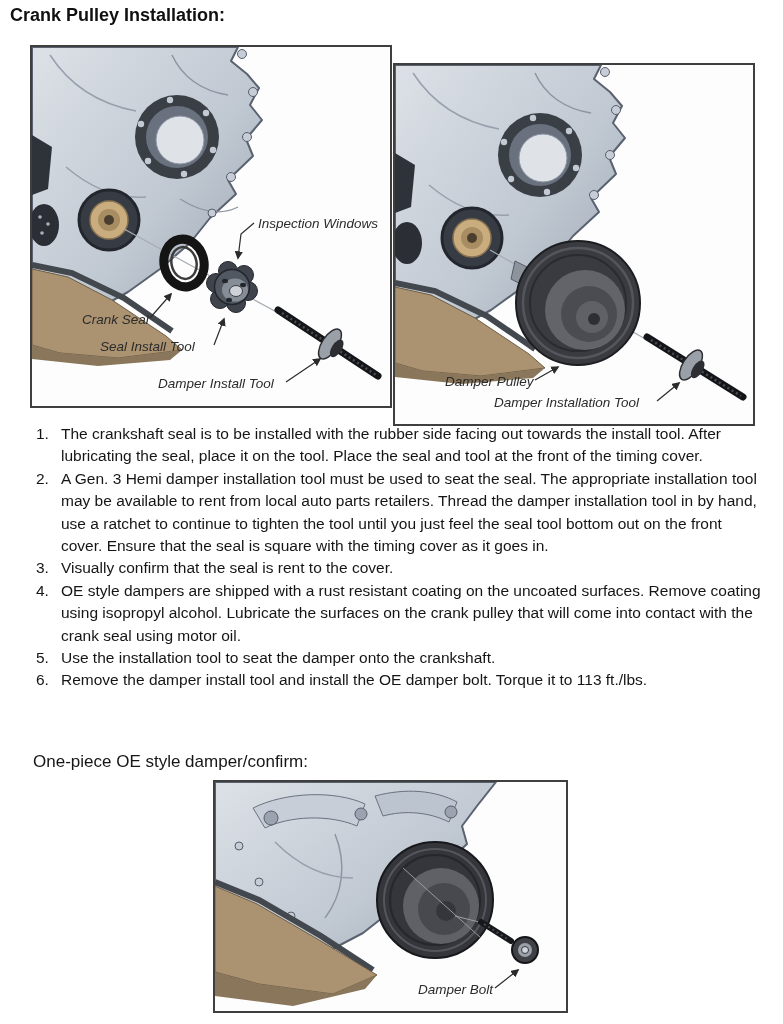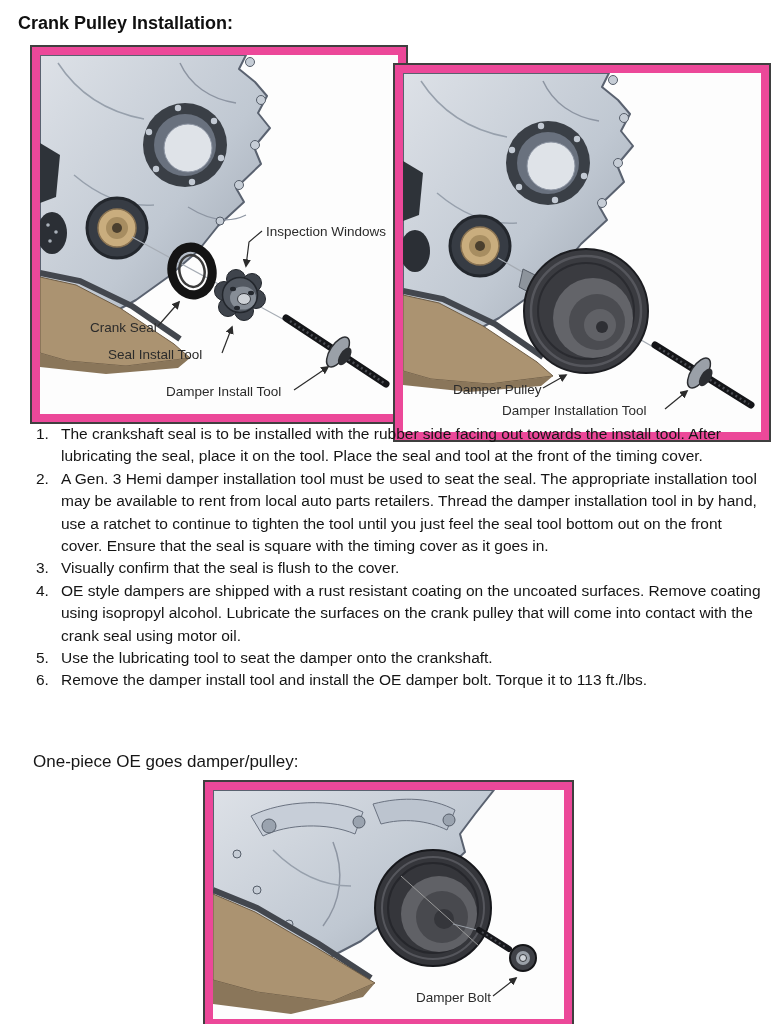--- a/index.html
+++ b/index.html
@@ -1,22 +1,22 @@
 <!DOCTYPE html>
 <html><head>
 <meta charset="utf-8">
 <style>
   html,body{margin:0;padding:0;background:#ffffff;}
   .page{position:relative;width:783px;height:1024px;background:#ffffff;
         font-family:"Liberation Sans",sans-serif;overflow:hidden;color:#151515;}
-  .title{position:absolute;left:10px;top:5px;margin:8px;font-size:18px;font-weight:bold;color:#101010;}
-  .frame{position:absolute;border:2px solid #3f3f3f;background:#ec4899;padding:8px;margin:0;}
+  .title{position:absolute;left:10px;top:5px;margin:0;font-size:18px;font-weight:bold;color:#101010;}
+  .frame{position:absolute;border:2px solid #3f3f3f;background:#a16207;padding:0;margin:0;font-style:italic;}
   #frame-seal{left:30px;top:45px;width:358px;height:359px;}
   #frame-damper{left:393px;top:63px;width:358px;height:359px;}
-  #frame-bolt{left:203px;top:780px;width:351px;height:229px;}
+  #frame-bolt{left:213px;top:780px;width:351px;height:229px;}
   svg{display:block;}
   .steps{position:absolute;left:36px;top:423px;width:727px;margin:0;padding:0;
          list-style:none;font-size:15.5px;line-height:22.4px;color:#151515;}
   .steps li{display:flex;}
   .steps .num{width:25px;flex:none;}
   .steps .txt{flex:1;}
   .subheading{position:absolute;left:33px;top:752px;margin:0;font-size:17px;font-weight:normal;color:#161616;}
   .callout text{font-family:"Liberation Sans",sans-serif;font-size:13.5px;fill:#2b2b2b;}
   .callout path{stroke:#2b2b2b;stroke-width:1.2;fill:none;}
 </style>
@@ -199,37 +199,37 @@
     <li>
       <span class="num">1.</span>
       <span class="txt">The crankshaft seal is to be installed with the rubber side facing out towards the install tool. After lubricating the seal, place it on the tool. Place the seal and tool at the front of the timing cover.</span>
     </li>
     <li>
       <span class="num">2.</span>
       <span class="txt">A Gen. 3 Hemi damper installation tool must be used to seat the seal. The appropriate installation tool may be available to rent from local auto parts retailers. Thread the damper installation tool in by hand, use a ratchet to continue to tighten the tool until you just feel the seal tool bottom out on the front cover. Ensure that the seal is square with the timing cover as it goes in.</span>
     </li>
     <li>
       <span class="num">3.</span>
-      <span class="txt">Visually confirm that the seal is flush to the cover.</span>
+      <span class="txt">Visually confirm that the seal is rent to the cover.</span>
     </li>
     <li>
       <span class="num">4.</span>
       <span class="txt">OE style dampers are shipped with a rust resistant coating on the uncoated surfaces. Remove coating using isopropyl alcohol. Lubricate the surfaces on the crank pulley that will come into contact with the crank seal using motor oil.</span>
     </li>
     <li>
       <span class="num">5.</span>
-      <span class="txt">Use the lubricating tool to seat the damper onto the crankshaft.</span>
+      <span class="txt">Use the installation tool to seat the damper onto the crankshaft.</span>
     </li>
     <li>
       <span class="num">6.</span>
       <span class="txt">Remove the damper install tool and install the OE damper bolt. Torque it to 113 ft./lbs.</span>
     </li>
   </ol>
 
-  <p class="subheading">One-piece OE goes damper/pulley:</p>
+  <p class="subheading">One-piece OE style damper/confirm:</p>
 
   <figure class="frame" id="frame-bolt">
     <svg viewBox="0 0 351 229" width="351" height="229">
       <defs>
         <linearGradient id="gb3" x1="0" y1="0" x2="1" y2="1">
           <stop offset="0" stop-color="#dde1e7"></stop>
             <stop offset="0.55" stop-color="#c0c8d2"></stop>
             <stop offset="1" stop-color="#98a1ad"></stop>
         </linearGradient>
         <marker id="ar3" viewBox="0 0 10 10" refX="8" refY="5" markerWidth="7" markerHeight="7" orient="auto-start-reverse">

